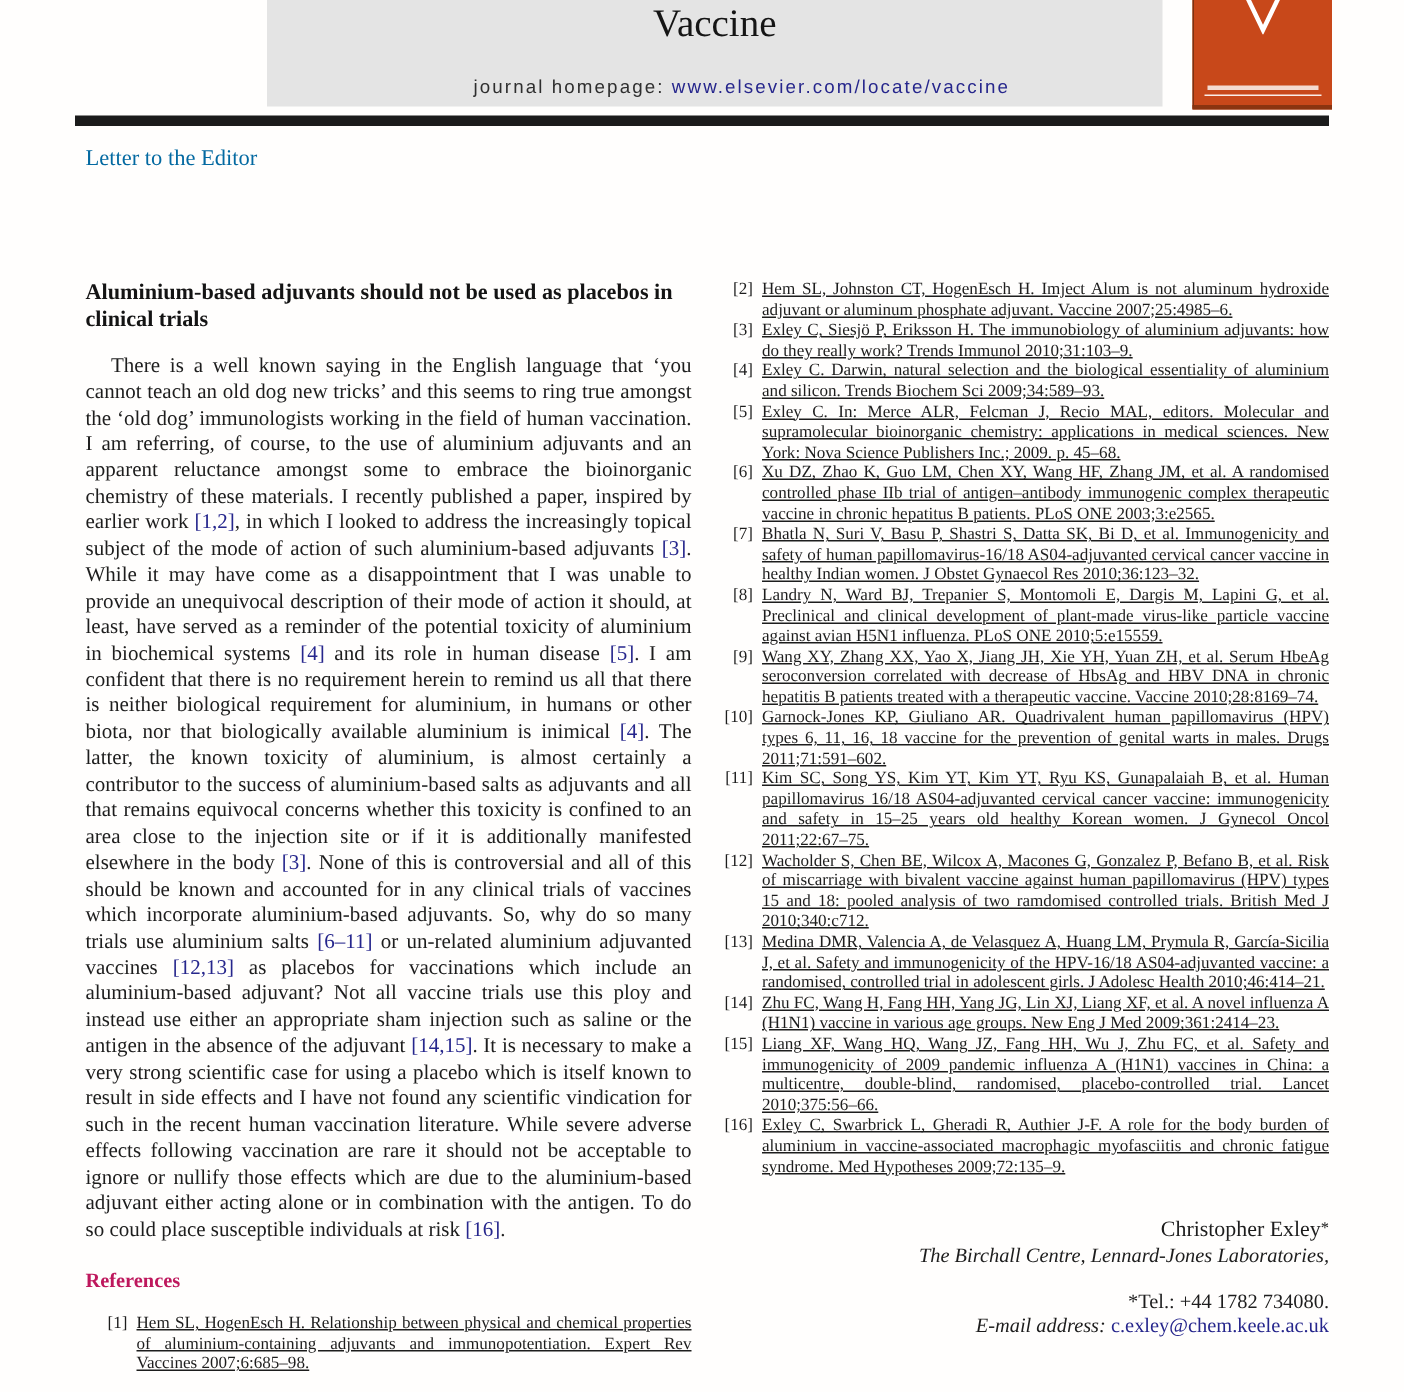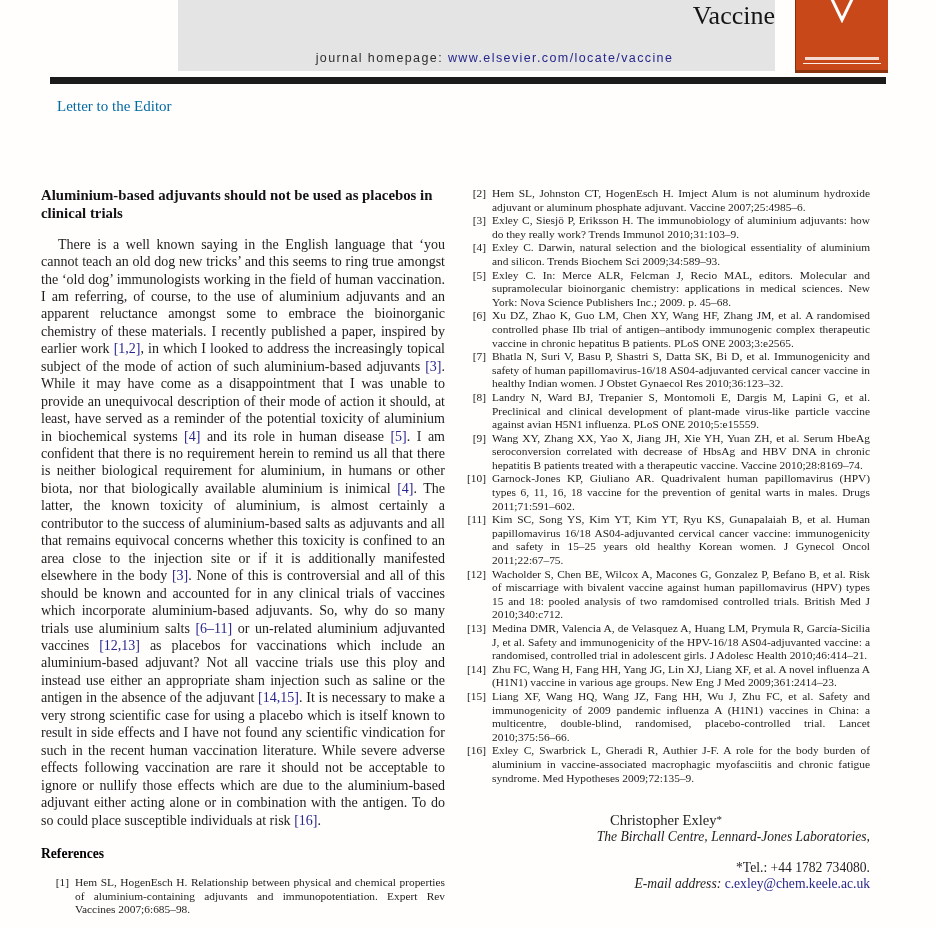--- a/index.html
+++ b/index.html
@@ -7,57 +7,57 @@
     position:relative; width:936px; height:928px; background:#fffefd;
     font-family:"Liberation Serif", serif; color:#1d1d1d; overflow:hidden;
   }
 
   
   .logo { position:absolute; left:55px; top:0; width:124px; height:74px; overflow:hidden; }
   .logo svg { display:block; margin:-3px auto 0; }
   .logo-text { font-size:20px; letter-spacing:.6px; color:#f0821f; text-align:center; margin-top:-2px; }
 
   .banner { position:absolute; left:178px; top:0; width:597px; height:71px; background:#e4e4e4; }
-  .jtitle { text-align:right; font-size:26px; color:#151515; margin-top:1px; }
+  .jtitle { text-align:center; font-size:26px; color:#151515; margin-top:1px; }
   .homepage {
     position:absolute; bottom:6px; left:0; right:0; text-align:center;
     font-family:"Liberation Sans", sans-serif; font-size:12.5px; letter-spacing:1.4px; color:#2e2e2e;padding-left:36px;
   }
   .homepage .url { color:#26268c; }
 
   .cover { position:absolute; left:795px; top:0; width:92px; height:70px; background:#c8481a;
            border-left:1px solid #7c3110; border-bottom:3px solid #8a3410; }
   .cover svg { position:absolute; top:-7px; left:50%; transform:translateX(-50%); }
   .cover .cap1 { position:absolute; bottom:10px; left:9px; right:9px; height:3px; background:rgba(255,255,255,.8); }
   .cover .cap2 { position:absolute; bottom:6px; left:7px; right:7px; height:1px; background:rgba(255,255,255,.9); }
 
   .rule { position:absolute; left:50px; top:77px; width:836px; height:7px; background:#1b1b1b; }
 
   .section-label { position:absolute; left:57px; top:98px; font-size:15px; color:#0369a1; }
 
   
-  .columns { position:absolute; left:41px; top:187px; width:829px; display:flex; }
+  .columns { position:absolute; left:57px; top:187px; width:829px; display:flex; }
   .col-left  { width:404px; margin-right:17px; }
   .col-right { width:408px; }
 
   .article-title { margin:0; font-size:14.8px; line-height:17.8px; font-weight:bold; color:#141414; }
   .body-par { margin:13px 0 0; font-size:14px; line-height:17.45px; text-align:justify; text-indent:17px; }
   .cite { color:#26268c; }
 
-  .refs-heading { margin:17px 0 0; font-size:13.6px; font-weight:bold; color:#000000; }
+  .refs-heading { margin:17px 0 0; font-size:13.6px; font-weight:bold; color:#be185d; }
 
   .ref-list { list-style:none; margin:0; padding:0; font-size:11.4px; line-height:13.6px; text-align:justify; }
   .ref-list.left { margin-top:14px; padding-left:4px; }
   .ref { display:flex; margin:0; }
   .refnum { flex:0 0 24px; text-align:right; padding-right:6px; white-space:nowrap; }
-  .reftext { flex:1; }
+  .reftext { flex:1;text-decoration:underline; }
 
   
   .author-block { margin-top:26px; text-align:right; font-size:13.6px; line-height:16.4px; color:#1d1d1d; }
-  .author-name { font-size:14.6px;text-align:center; }
+  .author-name { font-size:14.6px; }
   .author-name .mark { font-size:11px; vertical-align:2px; }
   .affil { font-style:italic; }
   .tel-line { margin-top:15px; }
   .email-label { font-style:italic; }
   .email { color:#26268c; }
 </style>
 </head>
 <body>
 
 <div class="page">

